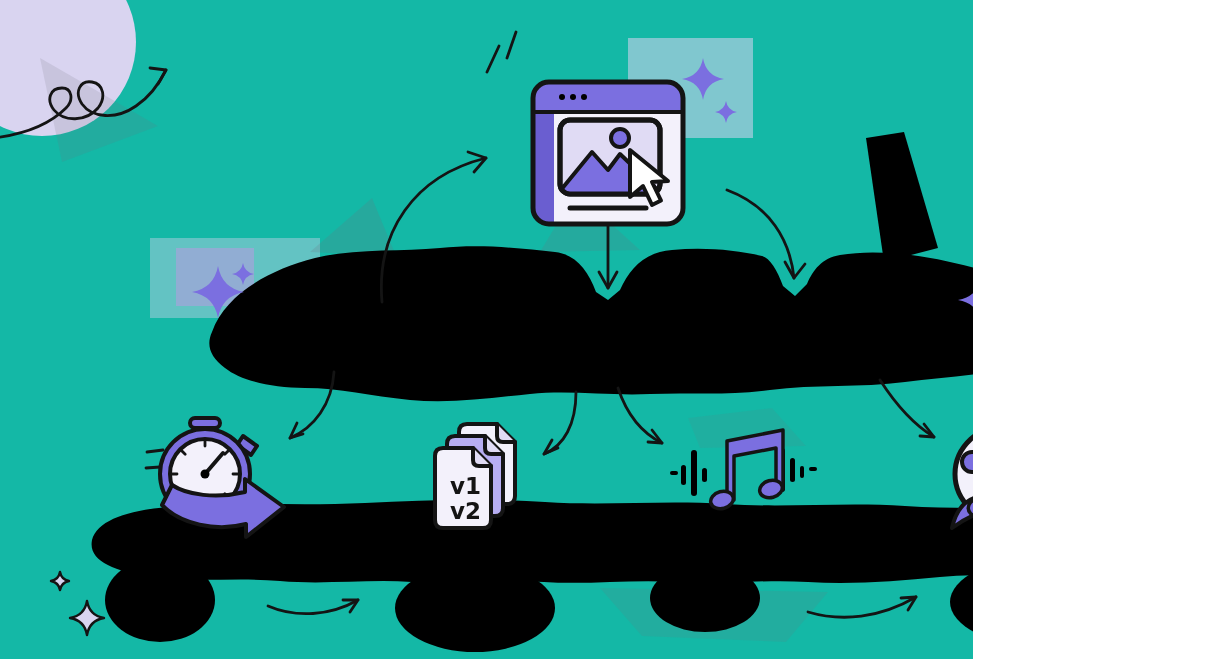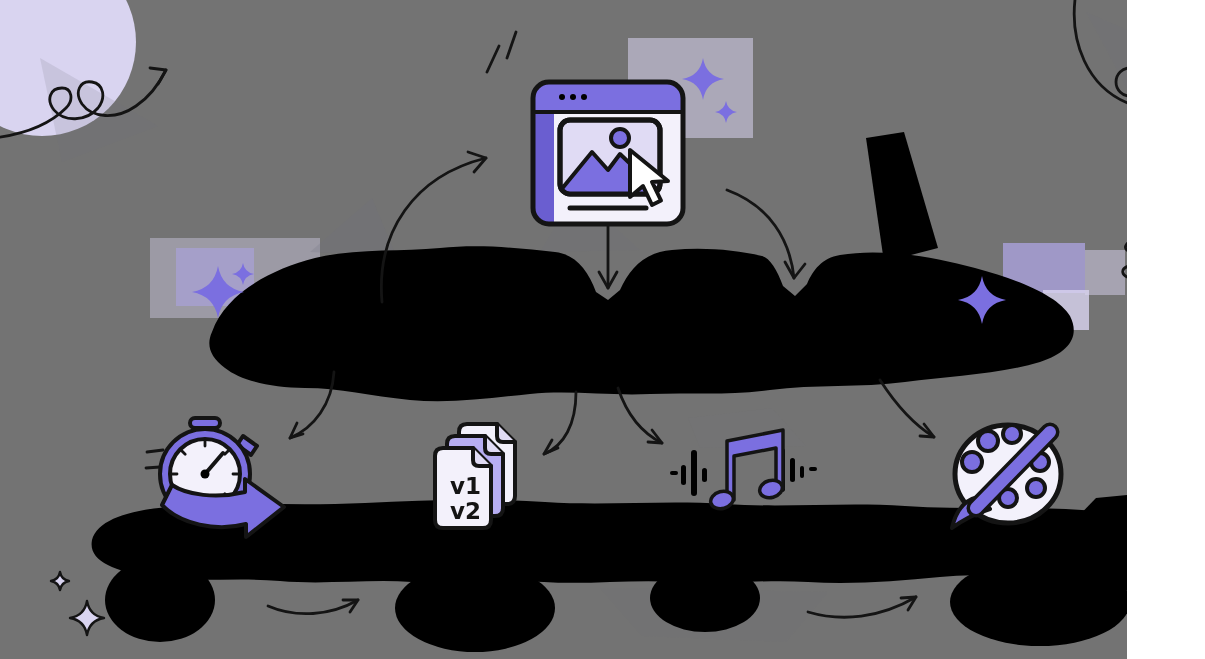--- a/index.html
+++ b/index.html
@@ -1,21 +1,21 @@
 <!DOCTYPE html>
 <html style="--outline: #141414; --accent: #7b6fe0; --accent_dark: #6a5ed0; --accent_light: #b7aef2; --paper: #f3f1fb; --paper_mid: #e0dbf4; --lavender: #d9d4f0; --lavender_deep: #aaa1dc; --haze: #70707c; --ink: #000000; --white: #ffffff;"><head>
 <meta charset="utf-8">
 <style>
   :root{
     --outline:#141414; --accent:#7b6fe0; --accent_dark:#6a5ed0; --accent_light:#b7aef2;
     --paper:#f3f1fb; --paper_mid:#e0dbf4; --lavender:#d9d4f0; --lavender_deep:#aaa1dc;
     --haze:#70707c; --ink:#000000; --white:#ffffff;
   }
   html,body{margin:0;padding:0;background:#fff;}
-  .stage{position:relative;width:1127px;height:659px;overflow:hidden;background:#737373;
+  .stage{position:relative;width:973px;height:659px;overflow:hidden;background:#14b8a6;
          font-family:"DejaVu Sans","Liberation Sans",sans-serif;}
   svg{display:block}
   .st{stroke:var(--outline);fill:none;stroke-width:2.8;stroke-linecap:round;stroke-linejoin:round;}
   .ink{fill:var(--ink);}
   .hz{fill:var(--haze);}
   .lv{fill:var(--lavender);}
   .lvd{fill:var(--lavender_deep);}
   .spark{fill:var(--accent);}
   .spark-light{fill:var(--lavender);stroke:var(--outline);stroke-width:2.4;stroke-linejoin:round;}
   .o4{stroke:var(--outline);stroke-width:4;stroke-linejoin:round;stroke-linecap:round;}

